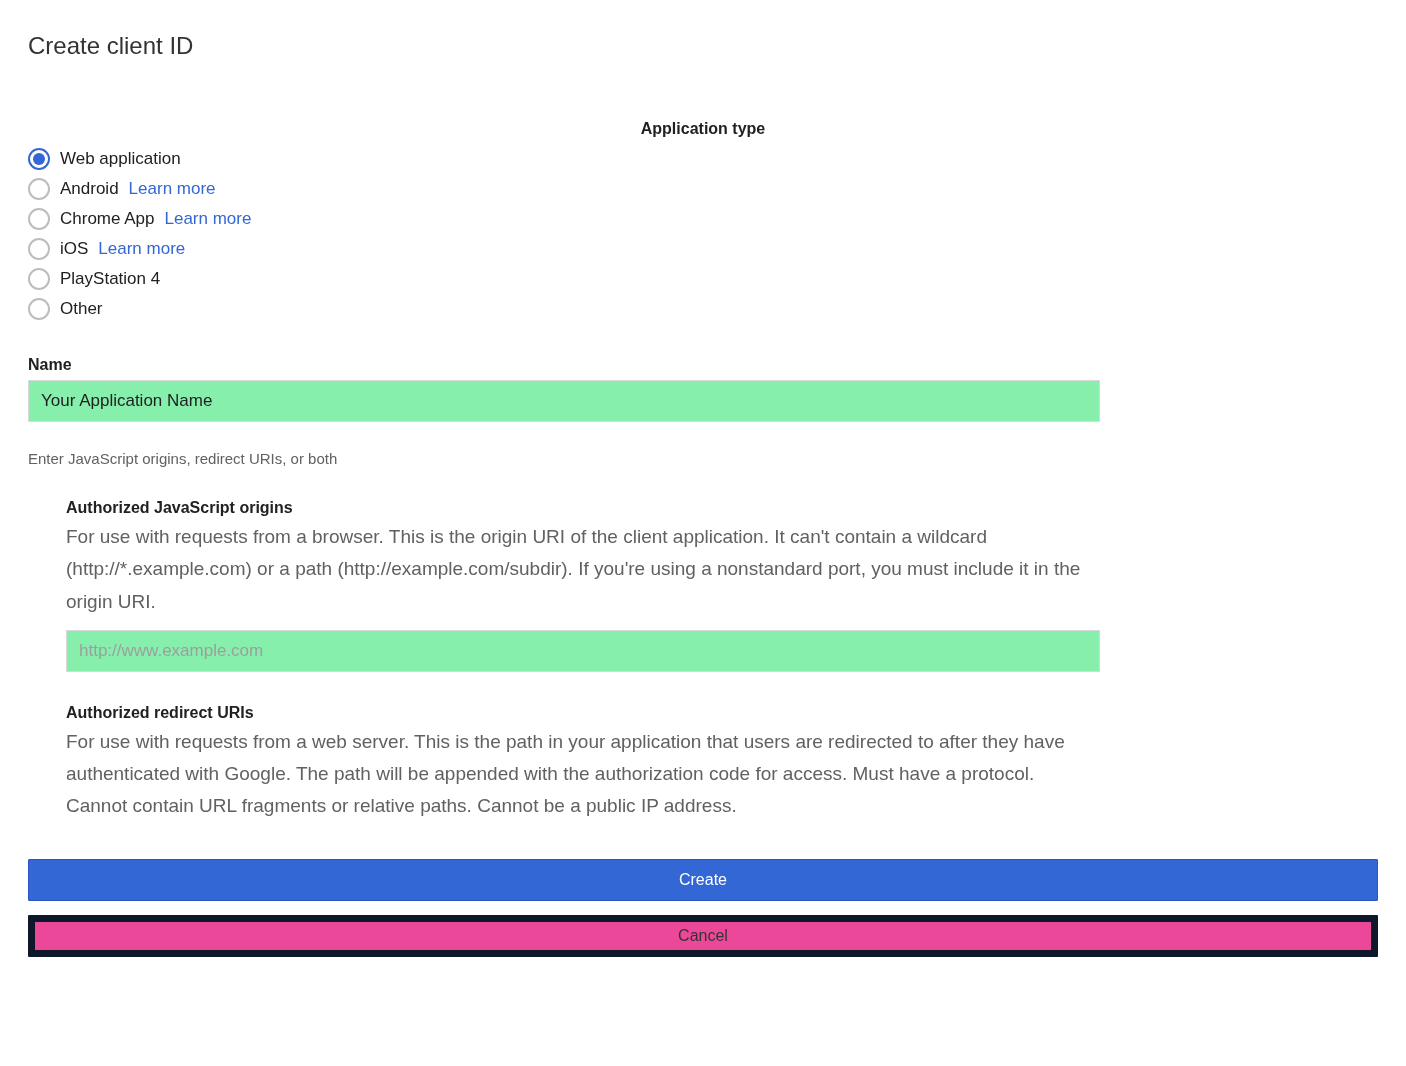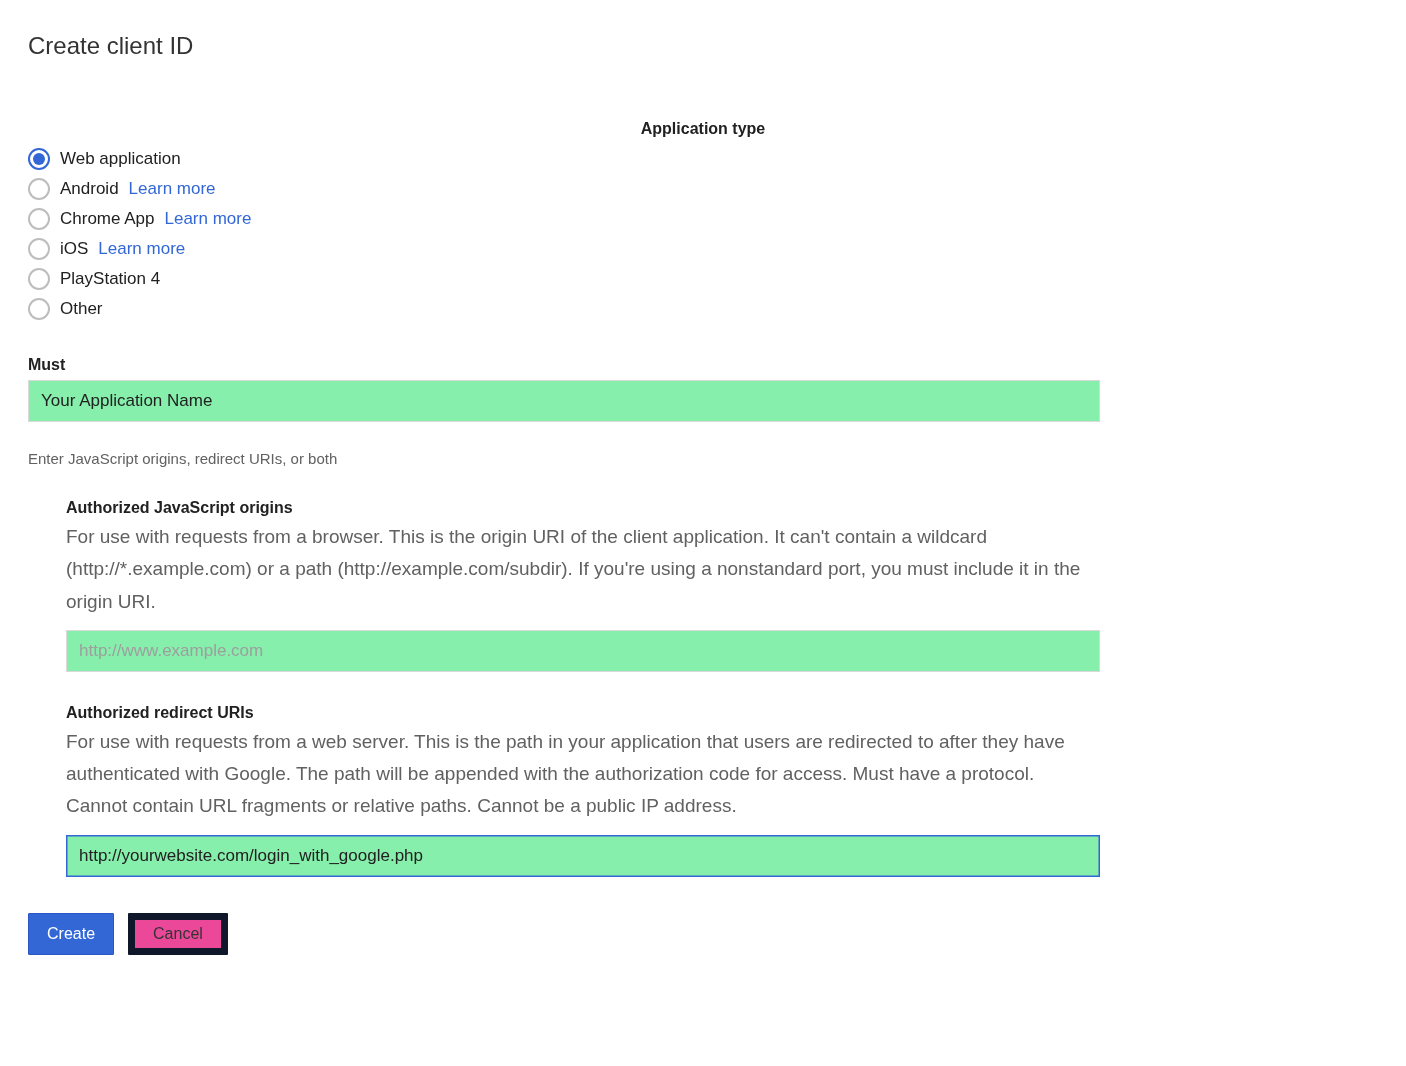--- a/index.html
+++ b/index.html
@@ -114,20 +114,21 @@
       line-height: 1.7;
       margin-bottom: 12px;
     }
     .sub-block .text-input {
       width: 100%;
     }
     .buttons {
       display: flex;
       gap: 14px;
       margin-top: 36px;
+      flex-direction: column;
     }
     .btn {
       height: 42px;
       padding: 0 18px;
       font-size: 16px;
       border-radius: 1px;
       cursor: pointer;
       display: inline-flex;
       align-items: center;
       justify-content: center;
@@ -179,36 +180,35 @@
     <span class="radio-label">PlayStation 4</span>
   </div>
 
   <div class="radio-row">
     <span class="radio-circle"></span>
     <span class="radio-label">Other</span>
   </div>
 </div>
 
 <div class="name-block">
-  <div class="section-label">Must</div>
+  <div class="section-label">Name</div>
   <input type="text" class="text-input" value="Your Application Name" style="">
 </div>
 
 <div class="restrictions-block">
   <div class="section-sublabel">Enter JavaScript origins, redirect URIs, or both</div>
 
   <div class="sub-block">
     <div class="sub-title">Authorized JavaScript origins</div>
     <div class="sub-desc">For use with requests from a browser. This is the origin URI of the client application. It can't contain a wildcard (http://*.example.com) or a path (http://example.com/subdir). If you're using a nonstandard port, you must include it in the origin URI.</div>
     <input type="text" class="text-input" placeholder="http://www.example.com" style="">
   </div>
 
   <div class="sub-block">
     <div class="sub-title">Authorized redirect URIs</div>
     <div class="sub-desc">For use with requests from a web server. This is the path in your application that users are redirected to after they have authenticated with Google. The path will be appended with the authorization code for access. Must have a protocol. Cannot contain URL fragments or relative paths. Cannot be a public IP address.</div>
-    <input type="text" class="text-input focused" value="http://yourwebsite.com/login_with_google.php" style="">
   </div>
 </div>
 
 <div class="buttons">
   <button class="btn btn-primary">Create</button>
   <button class="btn btn-secondary">Cancel</button>
 </div>
 
 </body></html>

